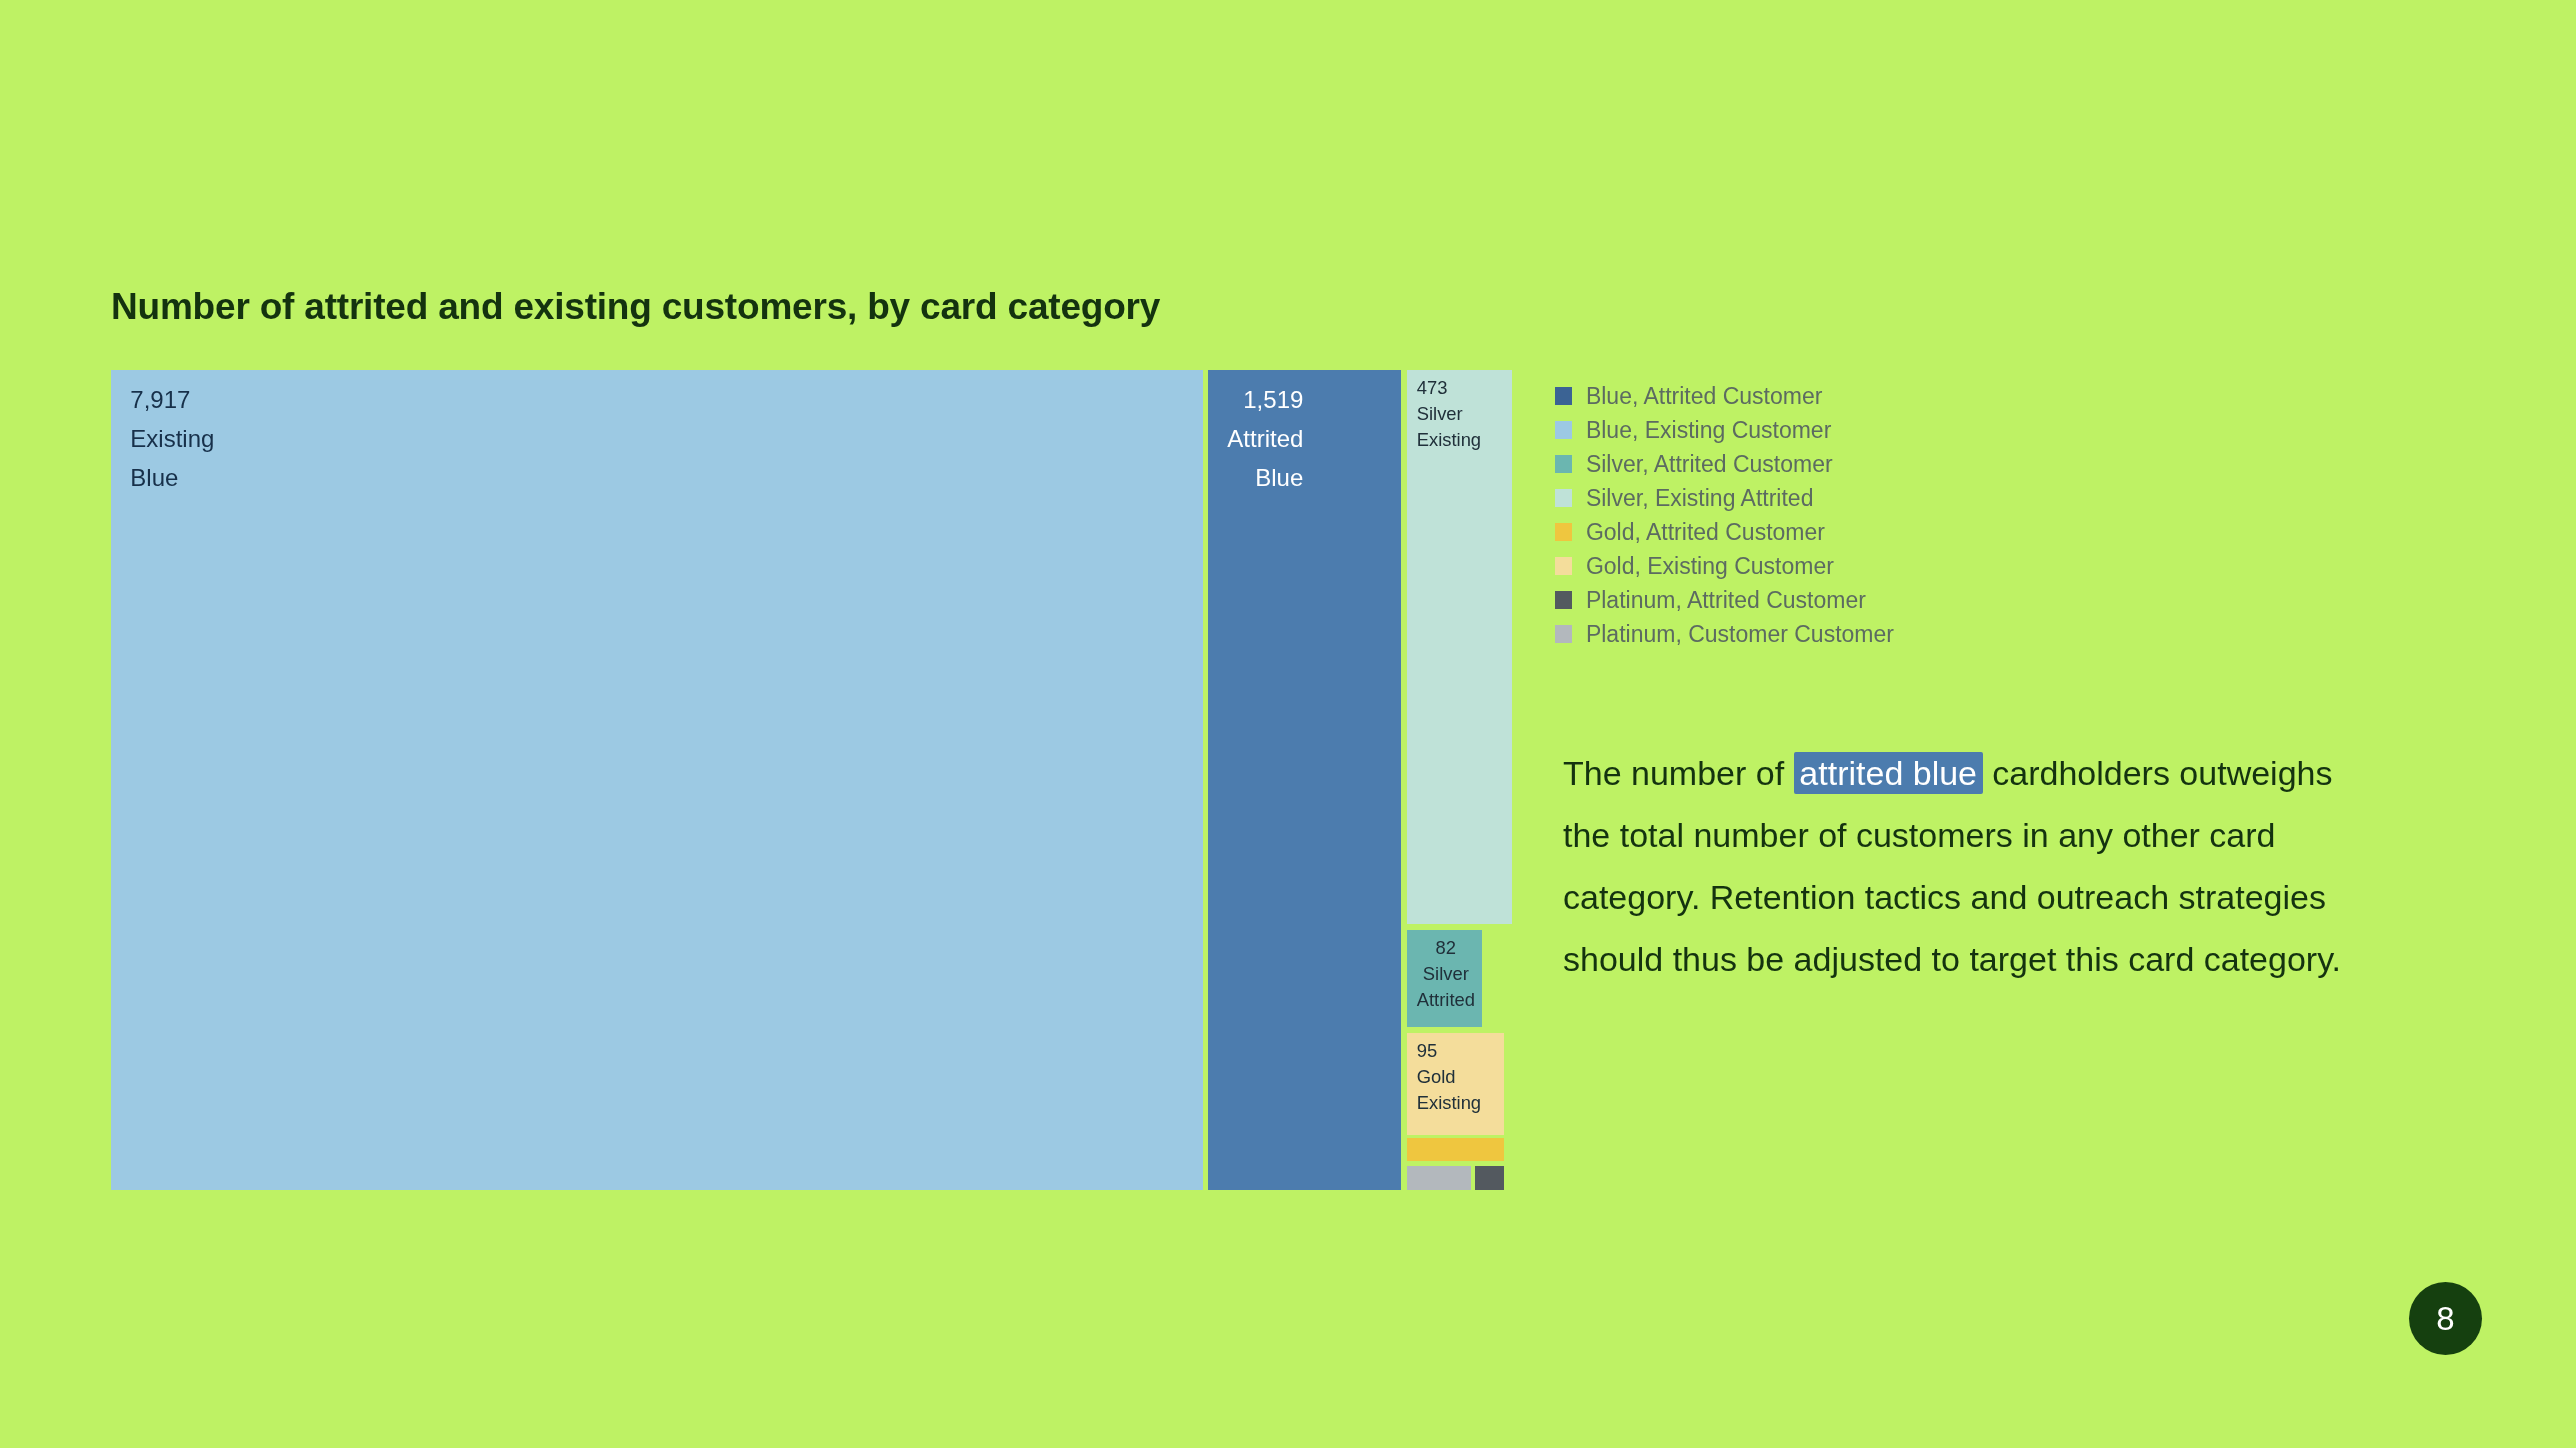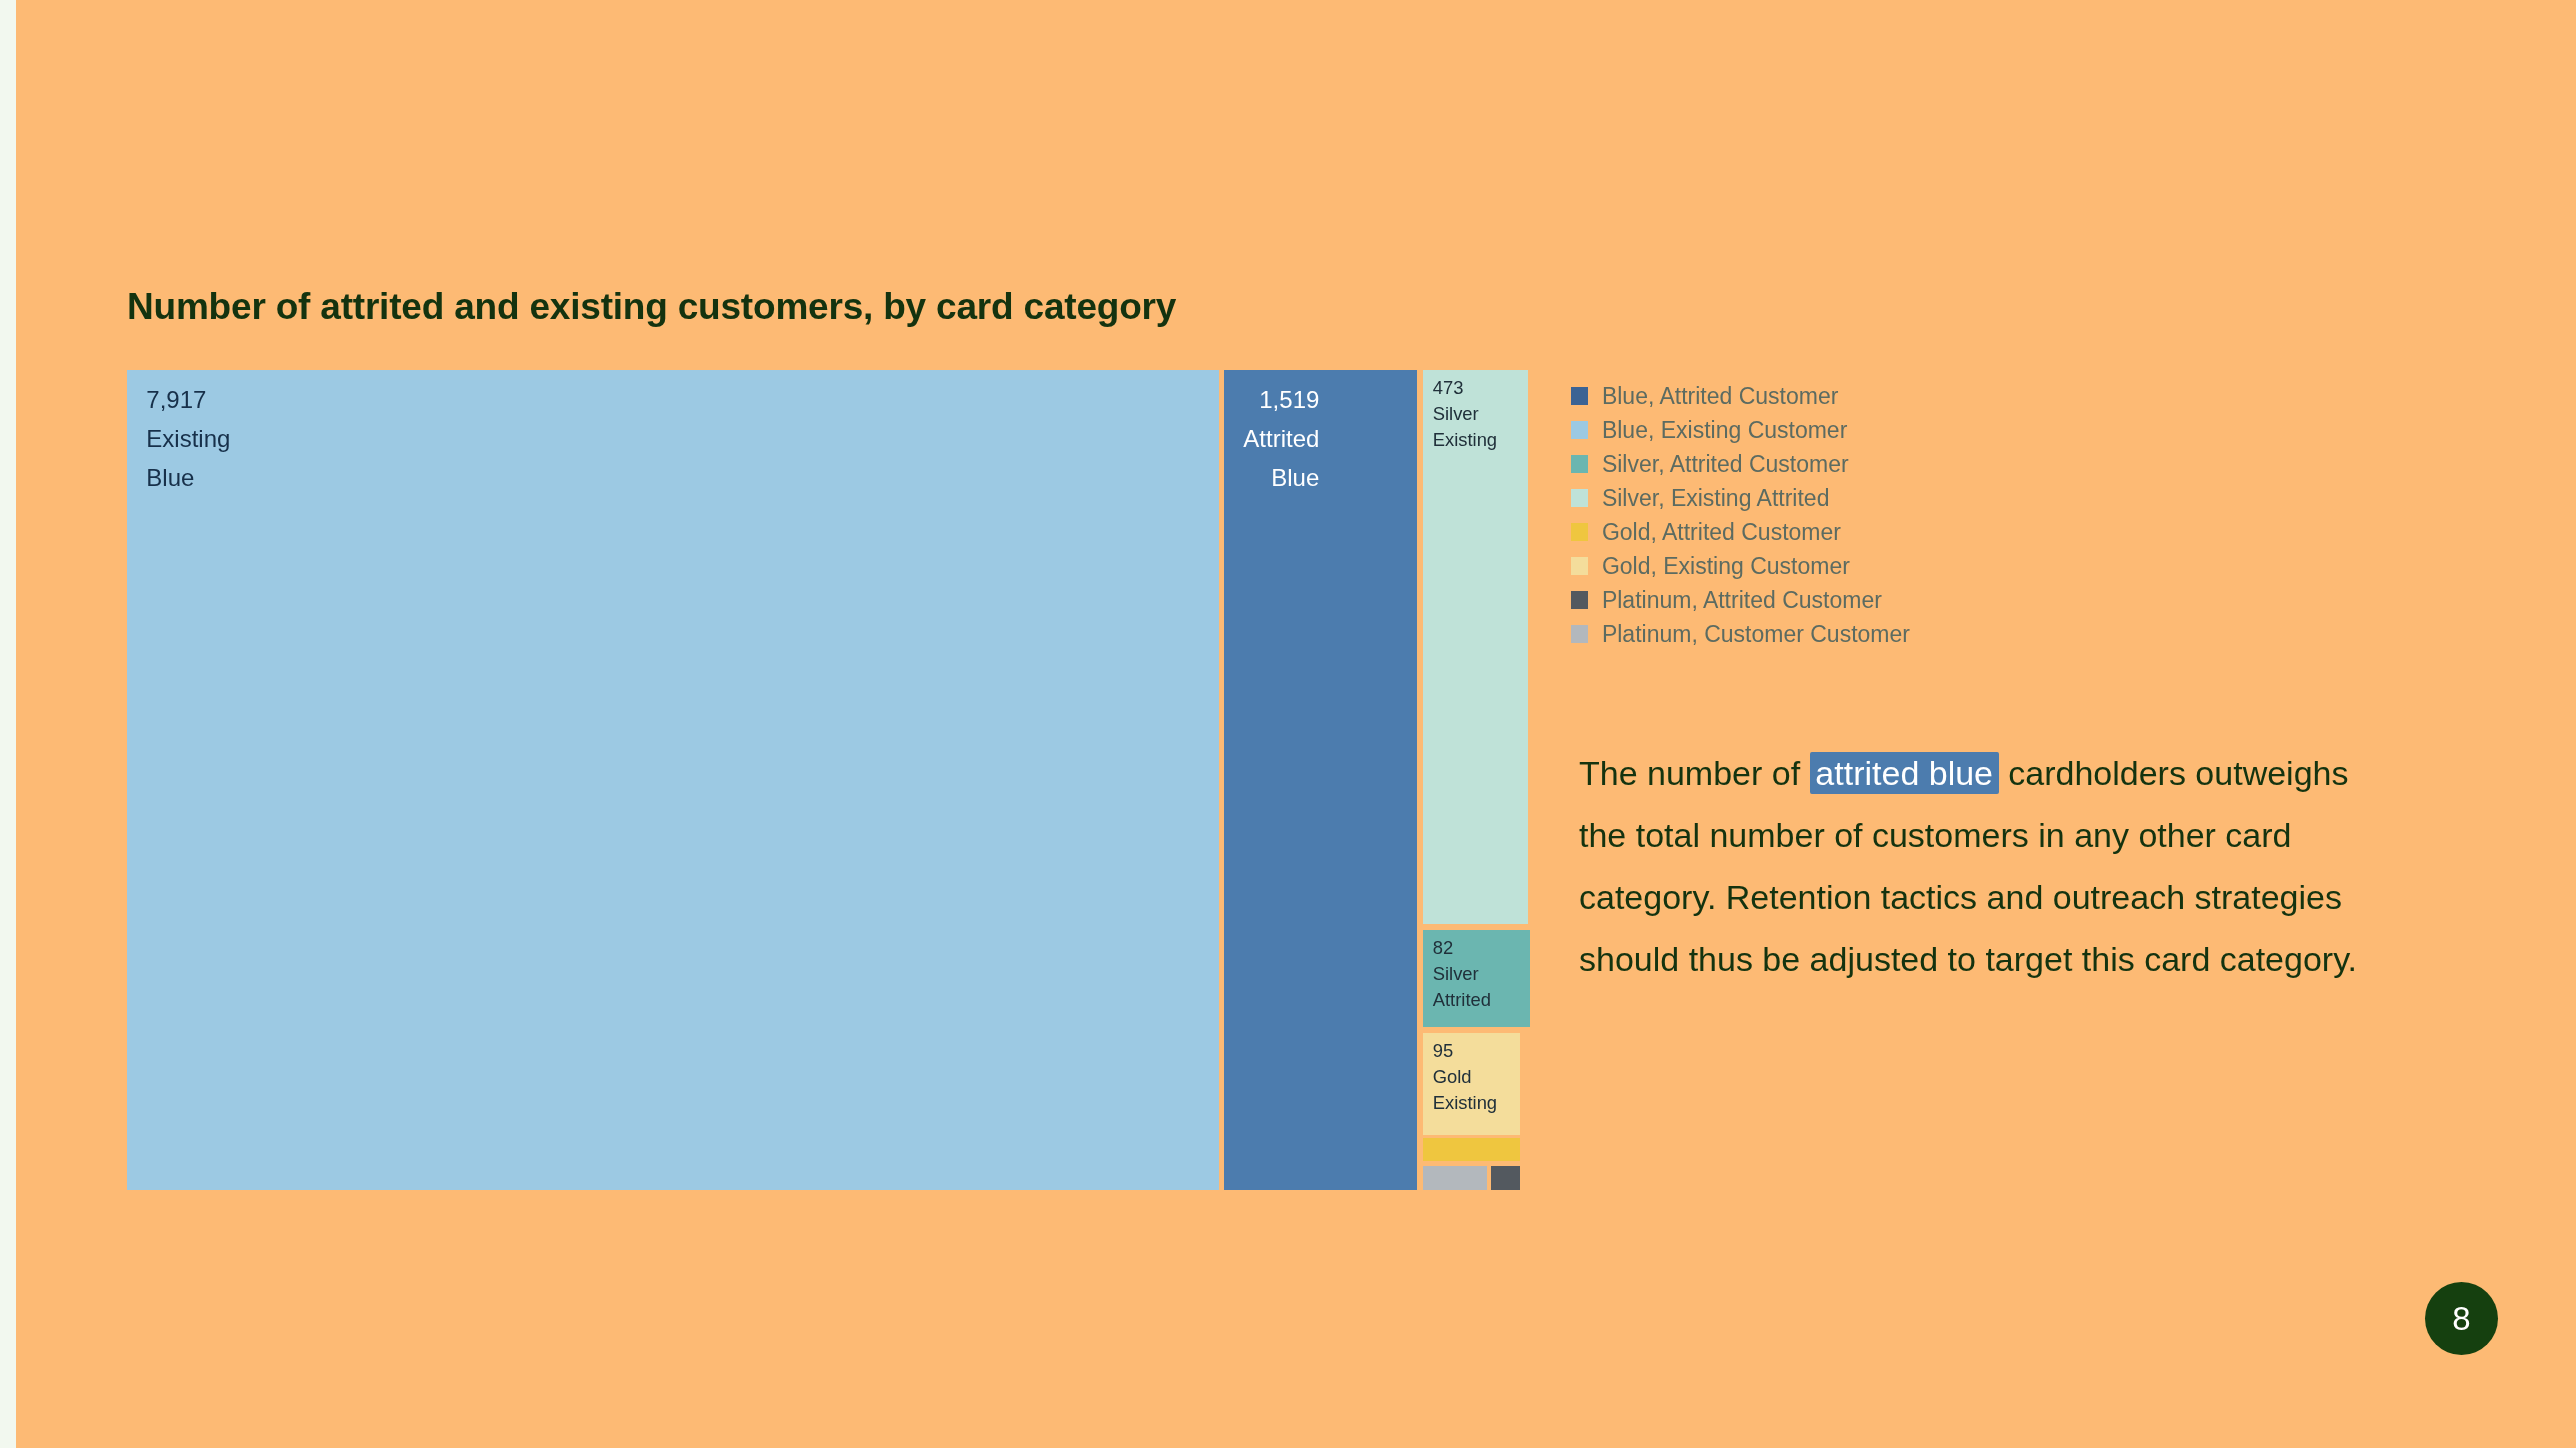--- a/index.html
+++ b/index.html
@@ -11,22 +11,21 @@
     height: 1449px;
     background: #f2f8ef;
     font-family: "Liberation Sans", sans-serif;
     overflow: hidden;
     position: relative;
   }
 
   .slide {
     position: absolute;
     inset: 0;
-    background: #fdba74;
-    margin-left: 16px;
+    background: #bef264;
   }
 
   
   .slide-title {
     position: absolute;
     left: 111px;
     top: 286px;
     font-size: 37px;
     font-weight: 700;
     color: #14330f;
@@ -140,21 +139,21 @@
     </div>
 
     <div class="tm-cell" style="left: 1097px; top: 0px; width: 193px; height: 820px; background: rgb(76, 124, 174);">
       <div class="tm-label white"><span>1,519</span><br><span>Attrited</span><br><span>Blue</span></div>
     </div>
 
     <div class="tm-cell" style="left: 1296px; top: 0px; width: 105px; height: 554px; background: rgb(191, 226, 216);">
       <div class="tm-label small ink"><span>473</span><br><span>Silver</span><br><span>Existing</span></div>
     </div>
 
-    <div class="tm-cell" style="left: 1296px; top: 560px; width: 107px; height: 97px; background: rgb(107, 182, 176);">
+    <div class="tm-cell" style="left: 1296px; top: 560px; width: 75px; height: 97px; background: rgb(107, 182, 176); text-align: center;">
       <div class="tm-label small ink"><span>82</span><br><span>Silver</span><br><span>Attrited</span></div>
     </div>
 
     <div class="tm-cell" style="left: 1296px; top: 663px; width: 97px; height: 102px; background: rgb(244, 221, 155);">
       <div class="tm-label small ink"><span>95</span><br><span>Gold</span><br><span>Existing</span></div>
     </div>
 
     <div class="tm-cell" style="left: 1296px; top: 768px; width: 97px; height: 23px; background: rgb(239, 198, 63);"></div>
 
     <div class="tm-cell" style="left: 1296px; top: 796px; width: 64px; height: 24px; background: rgb(179, 184, 189);"></div>

